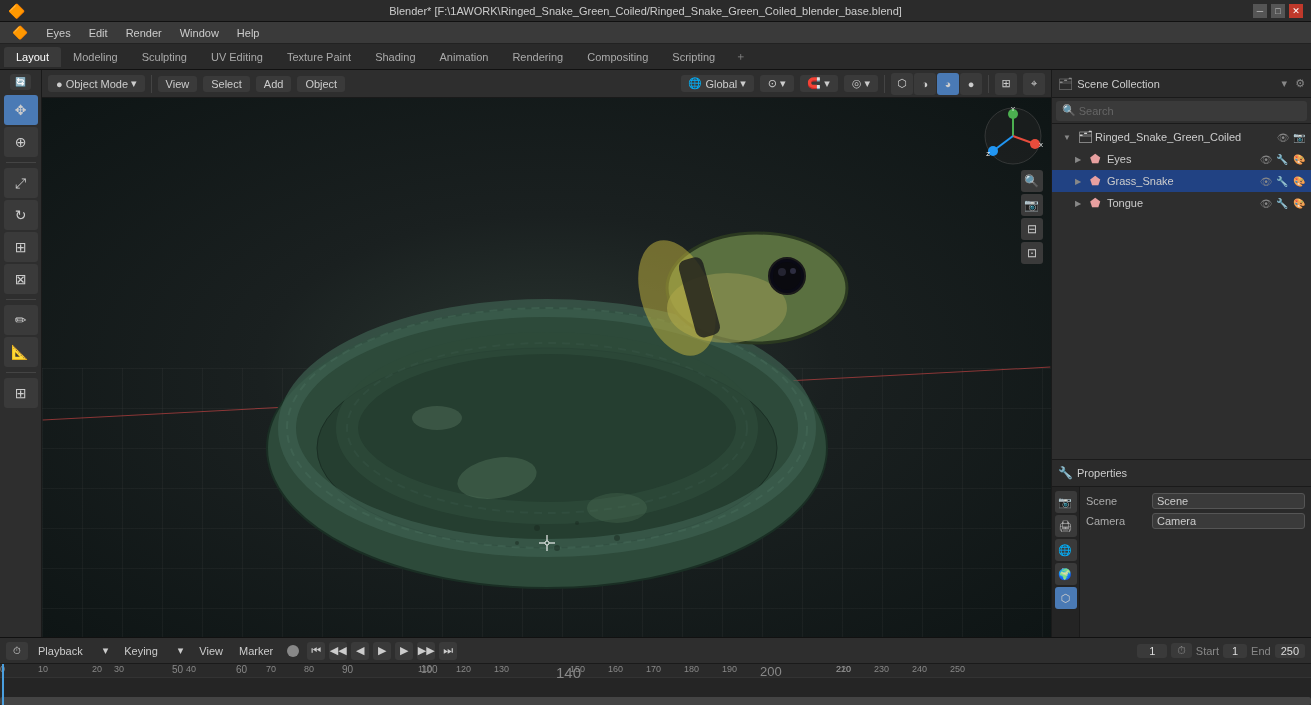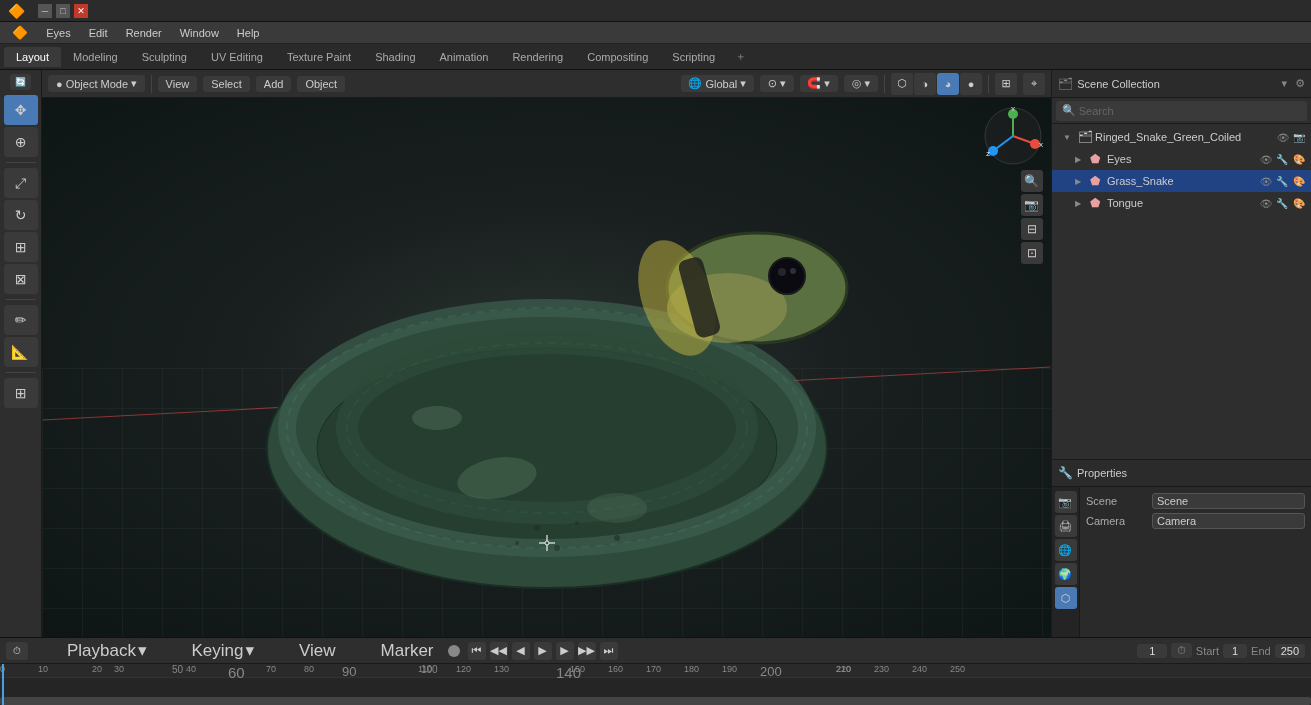--- a/index.html
+++ b/index.html
@@ -322,25 +322,24 @@
       display: flex;
       align-items: center;
       padding: 0 6px;
       gap: 6px;
       border-bottom: 1px solid #1a1a1a;
     }
     .tl-btn {
       padding: 2px 6px;
       cursor: pointer;
       border-radius: 3px;
-      font-size: 17px;
-      display: flex;
-      align-items: center;
-      gap: 2px;
-      margin-left: 29px;
+      font-size: 11px;
+      display: flex;
+      align-items: center;
+      gap: 20px;
     }
     .tl-playback-btn {
       width: 18px;
       height: 18px;
       background: #3a3a3a;
       border-radius: 3px;
       display: flex;
       align-items: center;
       justify-content: center;
       cursor: pointer;
@@ -381,20 +380,21 @@
     }
     .vp-icon-btn.active { background: #4a7ab5; }
   </style>
 </head>
 <body>
 
 <div id="titlebar">
   <div style="width:30px; display:flex; gap:2px;">
     <span style="color:#e88; font-size:14px;">🔶</span>
   </div>
+  <div class="title">Blender* [F:\1AWORK\Ringed_Snake_Green_Coiled/Ringed_Snake_Green_Coiled_blender_base.blend]</div>
   <div class="wincontrols">
     <span style="background:#555;">─</span>
     <span style="background:#555;">□</span>
     <span style="background:#c0392b; color:white;">✕</span>
   </div>
 </div>
 
 <div id="menubar">
   <span style="color:#e88; font-size:13px;">🔶</span>
   <span>Eyes</span>
@@ -701,24 +701,24 @@
   <div id="timeline-ruler" style="flex:1; background:#252525; position:relative; overflow:hidden;">
 
     <div style="position:absolute; top:0; left:0; right:0; height:14px; background:#2a2a2a; border-bottom:1px solid #333; display:flex; align-items:center;">
       <div style="position:relative; width:100%; height:100%;">
         <span style="position:absolute; left:0px; font-size:9px; color:#888;">0</span>
         <span style="position:absolute; left:38px; font-size:9px; color:#888;">10</span>
         <span style="position:absolute; left:60px; font-size:9px; color:#888;margin-left:32px;">20</span>
         <span style="position:absolute; left:114px; font-size:9px; color:#888;">30</span>
         <span style="position:absolute; left:152px; font-size:9px; color:#888;margin-left:34px;">40</span>
         <span style="position:absolute; left:172px; font-size:10px; color:#888;">50</span>
-        <span style="position:absolute; left:228px; font-size:15px; color:#888;text-align:right;">60</span>
+        <span style="position:absolute; left:236px; font-size:10px; color:#888;text-align:right;">60</span>
         <span style="position:absolute; left:266px; font-size:9px; color:#888;">70</span>
         <span style="position:absolute; left:304px; font-size:9px; color:#888;">80</span>
-        <span style="position:absolute; left:342px; font-size:13px; color:#888;">90</span>
+        <span style="position:absolute; left:342px; font-size:10px; color:#888;">90</span>
         <span style="position:absolute; left:380px; font-size:10px; color:#888;margin-left:41px;">100</span>
         <span style="position:absolute; left:418px; font-size:9px; color:#888;">110</span>
         <span style="position:absolute; left:456px; font-size:9px; color:#888;">120</span>
         <span style="position:absolute; left:494px; font-size:9px; color:#888;">130</span>
         <span style="position:absolute; left:556px; font-size:15px; color:#888;">140</span>
         <span style="position:absolute; left:570px; font-size:9px; color:#888;">150</span>
         <span style="position:absolute; left:608px; font-size:9px; color:#888;">160</span>
         <span style="position:absolute; left:646px; font-size:9px; color:#888;">170</span>
         <span style="position:absolute; left:684px; font-size:9px; color:#888;">180</span>
         <span style="position:absolute; left:722px; font-size:9px; color:#888;">190</span>

